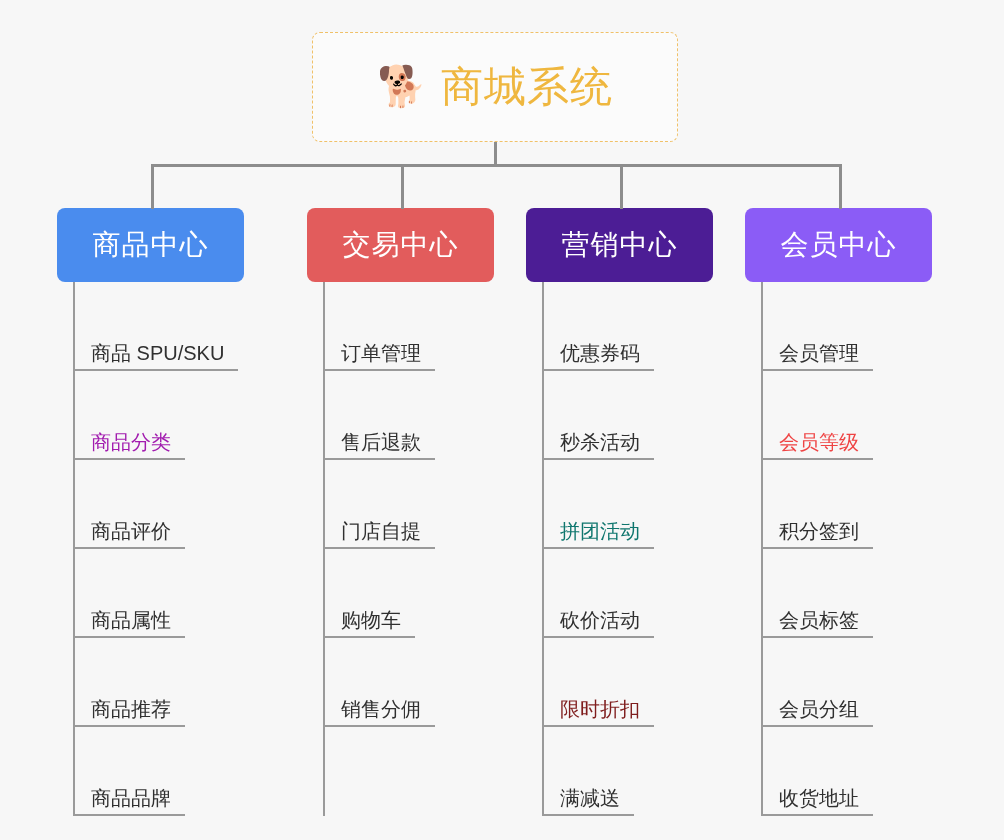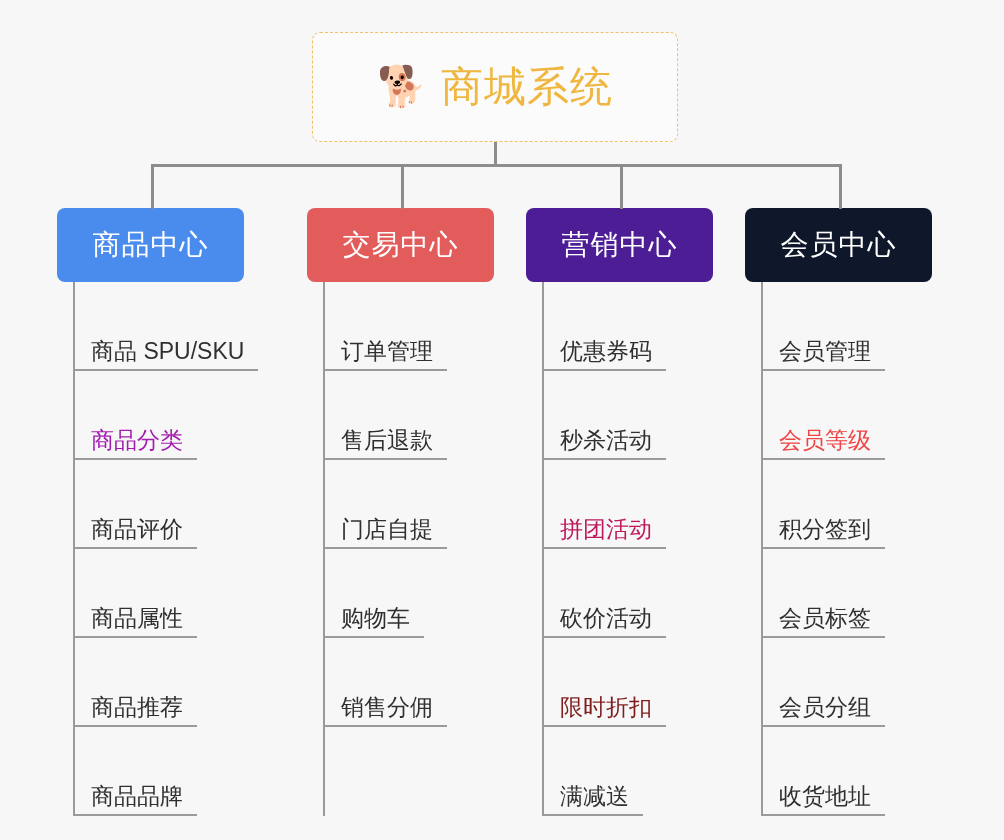--- a/index.html
+++ b/index.html
@@ -112,21 +112,21 @@
     position: relative;
     height: 89px;
     display: flex;
     align-items: flex-end;
     box-sizing: border-box;
   }
   .leaf-label {
     position: relative;
     margin-left: 18px;
     padding: 0 14px 6px 16px;
-    font-size: 23px;
+    font-size: 20px;
     color: #303030;
     line-height: 1;
     white-space: nowrap;
     border-bottom: 2px solid #9a9a9a;
   }
 </style>
 </head>
 <body>
 
 <div id="mindmap">
@@ -195,35 +195,35 @@
         </div>
         <div class="leaves">
           <div class="spine" style="background: rgb(154, 154, 154); height: 534px;"></div>
           <div class="leaf">
             <span class="leaf-label" style="border-bottom-color: rgb(154, 154, 154); color: rgb(48, 48, 48);">优惠券码</span>
           </div>
           <div class="leaf">
             <span class="leaf-label" style="border-bottom-color: rgb(154, 154, 154); color: rgb(48, 48, 48);">秒杀活动</span>
           </div>
           <div class="leaf">
-            <span class="leaf-label" style="border-bottom-color: rgb(154, 154, 154); color: #be185d; margin-top: 8px;">拼团活动</span>
+            <span class="leaf-label" style="border-bottom-color: rgb(154, 154, 154); color: #0f766e; margin-top: 8px;">拼团活动</span>
           </div>
           <div class="leaf">
             <span class="leaf-label" style="border-bottom-color: rgb(154, 154, 154); color: rgb(48, 48, 48); margin-top: 32px;">砍价活动</span>
           </div>
           <div class="leaf">
             <span class="leaf-label" style="border-bottom-color: rgb(154, 154, 154); color: #7f1d1d;">限时折扣</span>
           </div>
           <div class="leaf">
             <span class="leaf-label" style="border-bottom-color: rgb(154, 154, 154); color: rgb(48, 48, 48);">满减送</span>
           </div>
         </div>
       </div>
       <div class="column" style="left: 745px; width: 187px;">
-        <div class="cat-box" style="background: #0f172a;">
+        <div class="cat-box" style="background: #8b5cf6;">
           <span>会员中心</span>
         </div>
         <div class="leaves">
           <div class="spine" style="background: rgb(154, 154, 154); height: 534px;"></div>
           <div class="leaf">
             <span class="leaf-label" style="border-bottom-color: rgb(154, 154, 154); color: rgb(48, 48, 48);">会员管理</span>
           </div>
           <div class="leaf">
             <span class="leaf-label" style="border-bottom-color: rgb(154, 154, 154); color: #ef4444;">会员等级</span>
           </div>

